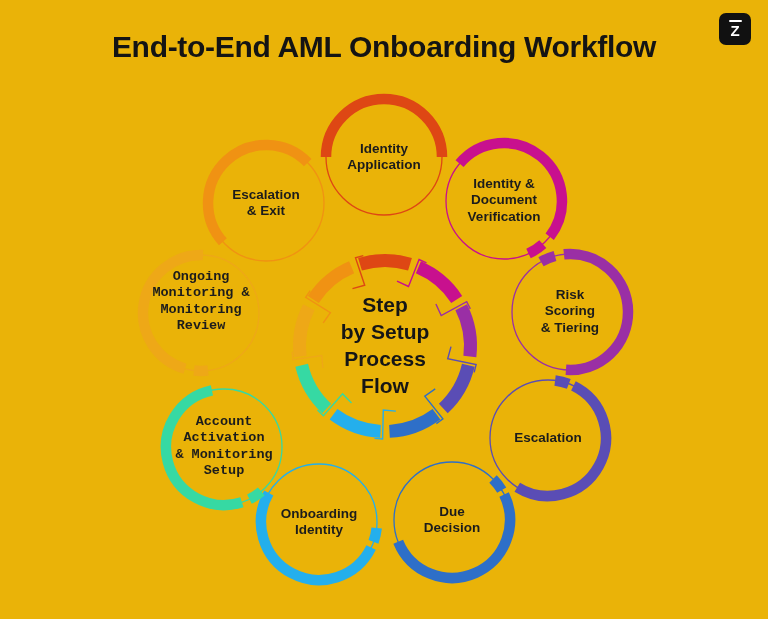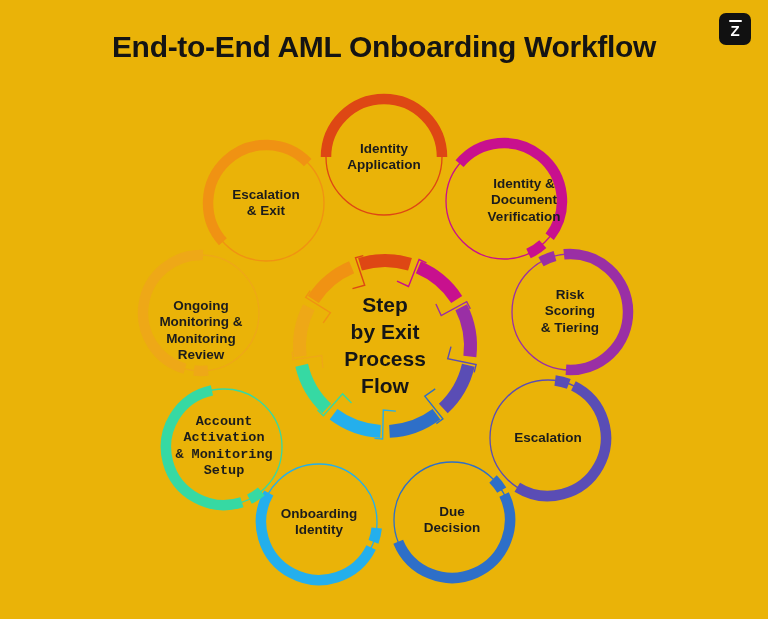--- a/index.html
+++ b/index.html
@@ -82,40 +82,40 @@
       <polyline points="374.5,438.4 382.6,439.0 383.3,410.0 395.9,411.1" fill="none" stroke="#24AFEC" stroke-width="1.4"></polyline>
       <polyline points="317.5,410.0 323.4,415.7 342.6,393.9 351.5,402.9" fill="none" stroke="#36D9A3" stroke-width="1.4"></polyline>
       <polyline points="292.2,351.7 293.0,359.7 321.7,355.5 322.8,368.0" fill="none" stroke="#EEA817" stroke-width="1.4"></polyline>
       <polyline points="310.2,290.7 305.7,297.4 330.4,312.6 323.2,322.9" fill="none" stroke="#F09213" stroke-width="1.4"></polyline>
       <polyline points="363.3,255.6 355.5,257.8 364.7,285.3 352.5,288.6" fill="none" stroke="#DE4714" stroke-width="1.4"></polyline>
     </svg>
 
   <div id="labels">
       <div class="step-label" style="left: 384px; top: 157px;">Identity
 Application</div>
-      <div class="step-label" style="left: 524px; top: 201px;">Identity &amp;
+      <div class="step-label" style="left: 504px; top: 201px;">Identity &amp;
 Document
 Verification</div>
       <div class="step-label" style="left: 570px; top: 312px;">Risk
 Scoring
 &amp; Tiering</div>
       <div class="step-label" style="left: 548px; top: 438px;">Escalation</div>
       <div class="step-label" style="left: 452px; top: 520px;">Due
 Decision</div>
       <div class="step-label" style="left: 319px; top: 522px;">Onboarding
 Identity</div>
       <div class="step-label" style="left: 224px; top: 447px; font-family: Liberation Mono, monospace;">Account
 Activation
 &amp; Monitoring
 Setup</div>
-      <div class="step-label" style="left: 201px; top: 331px;">Ongoing
+      <div class="step-label" style="left: 201px; top: 302px; font-family: Liberation Mono, monospace;">Ongoing
 Monitoring &amp;
 Monitoring
 Review</div>
       <div class="step-label" style="left: 266px; top: 203px;">Escalation
 &amp; Exit</div>
     </div>
 
   <div class="center-label" style="left: 385px; top: 346px;">Step
-by Exit
+by Setup
 Process
 Flow</div>
 </div>
 
 </body></html>

